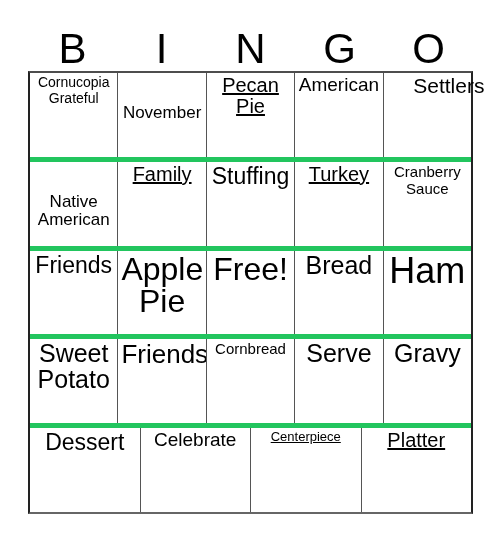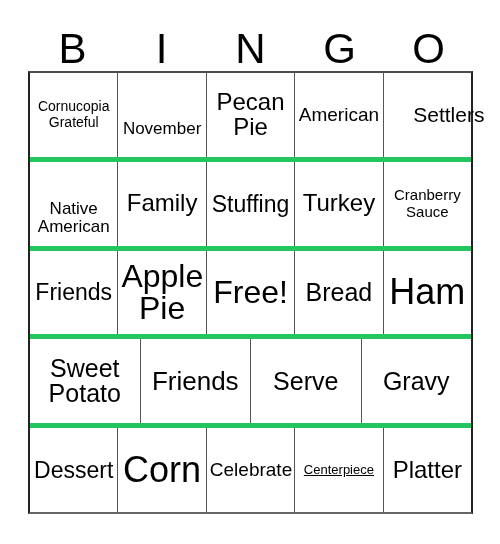--- a/index.html
+++ b/index.html
@@ -70,21 +70,20 @@
     min-height: 0;
   }
   .bingo-row + .bingo-row {
     border-top: 5px solid #22c55e;
   }
   .bingo-cell {
     flex: 1 1 0;
     min-width: 0;
     position: relative;
     display: flex;
-    align-items: center;
     justify-content: center;
     text-align: center;
     padding: 2px 3px;
     box-sizing: border-box;
     background: #ffffff;
   }
   .bingo-cell + .bingo-cell {
     border-left: 1px solid #555555;
   }
   .cell-text {
@@ -98,21 +97,21 @@
 
   
   .fs-13 { font-size: 13px; line-height: 1.12; text-decoration: underline; }
   .fs-14 { font-size: 14px; line-height: 1.12; }
   .fs-15 { font-size: 15px; line-height: 1.12; }
   .fs-17 { font-size: 17px; line-height: 1.10; margin-top: 29px; }
   .fs-19 { font-size: 19px; line-height: 1.08; }
   .fs-21 { font-size: 21px; line-height: 1.06; margin-left: 43px; }
   .fs-23 { font-size: 23px; line-height: 1.05; }
   .fs-26 { font-size: 26px; line-height: 1.04; }
-  .fs-28 { font-size: 24px; line-height: 1.03; }
+  .fs-28 { font-size: 20px; line-height: 1.03; text-decoration: underline; }
   .fs-30 { font-size: 25px; line-height: 1.02; }
   .fs-32 { font-size: 32px; line-height: 1.02; }
   .fs-36 { font-size: 36px; line-height: 1.0; }
 </style>
 </head>
 <body>
 
 <div id="card">
 
   <div id="bingo-header">
@@ -186,33 +185,33 @@
 
     <div class="bingo-row">
       <div class="bingo-cell">
           <span class="cell-text fs-30">Sweet
 Potato</span>
         </div>
       <div class="bingo-cell">
           <span class="cell-text fs-26">Friends</span>
         </div>
       <div class="bingo-cell">
+          <span class="cell-text fs-15">Cornbread</span>
+        </div>
+      <div class="bingo-cell">
           <span class="cell-text fs-30">Serve</span>
         </div>
       <div class="bingo-cell">
           <span class="cell-text fs-30">Gravy</span>
         </div>
     </div>
 
     <div class="bingo-row">
       <div class="bingo-cell">
           <span class="cell-text fs-23">Dessert</span>
-        </div>
-      <div class="bingo-cell">
-          <span class="cell-text fs-36">Corn</span>
         </div>
       <div class="bingo-cell">
           <span class="cell-text fs-19">Celebrate</span>
         </div>
       <div class="bingo-cell">
           <span class="cell-text fs-13">Centerpiece</span>
         </div>
       <div class="bingo-cell">
           <span class="cell-text fs-28">Platter</span>
         </div>

